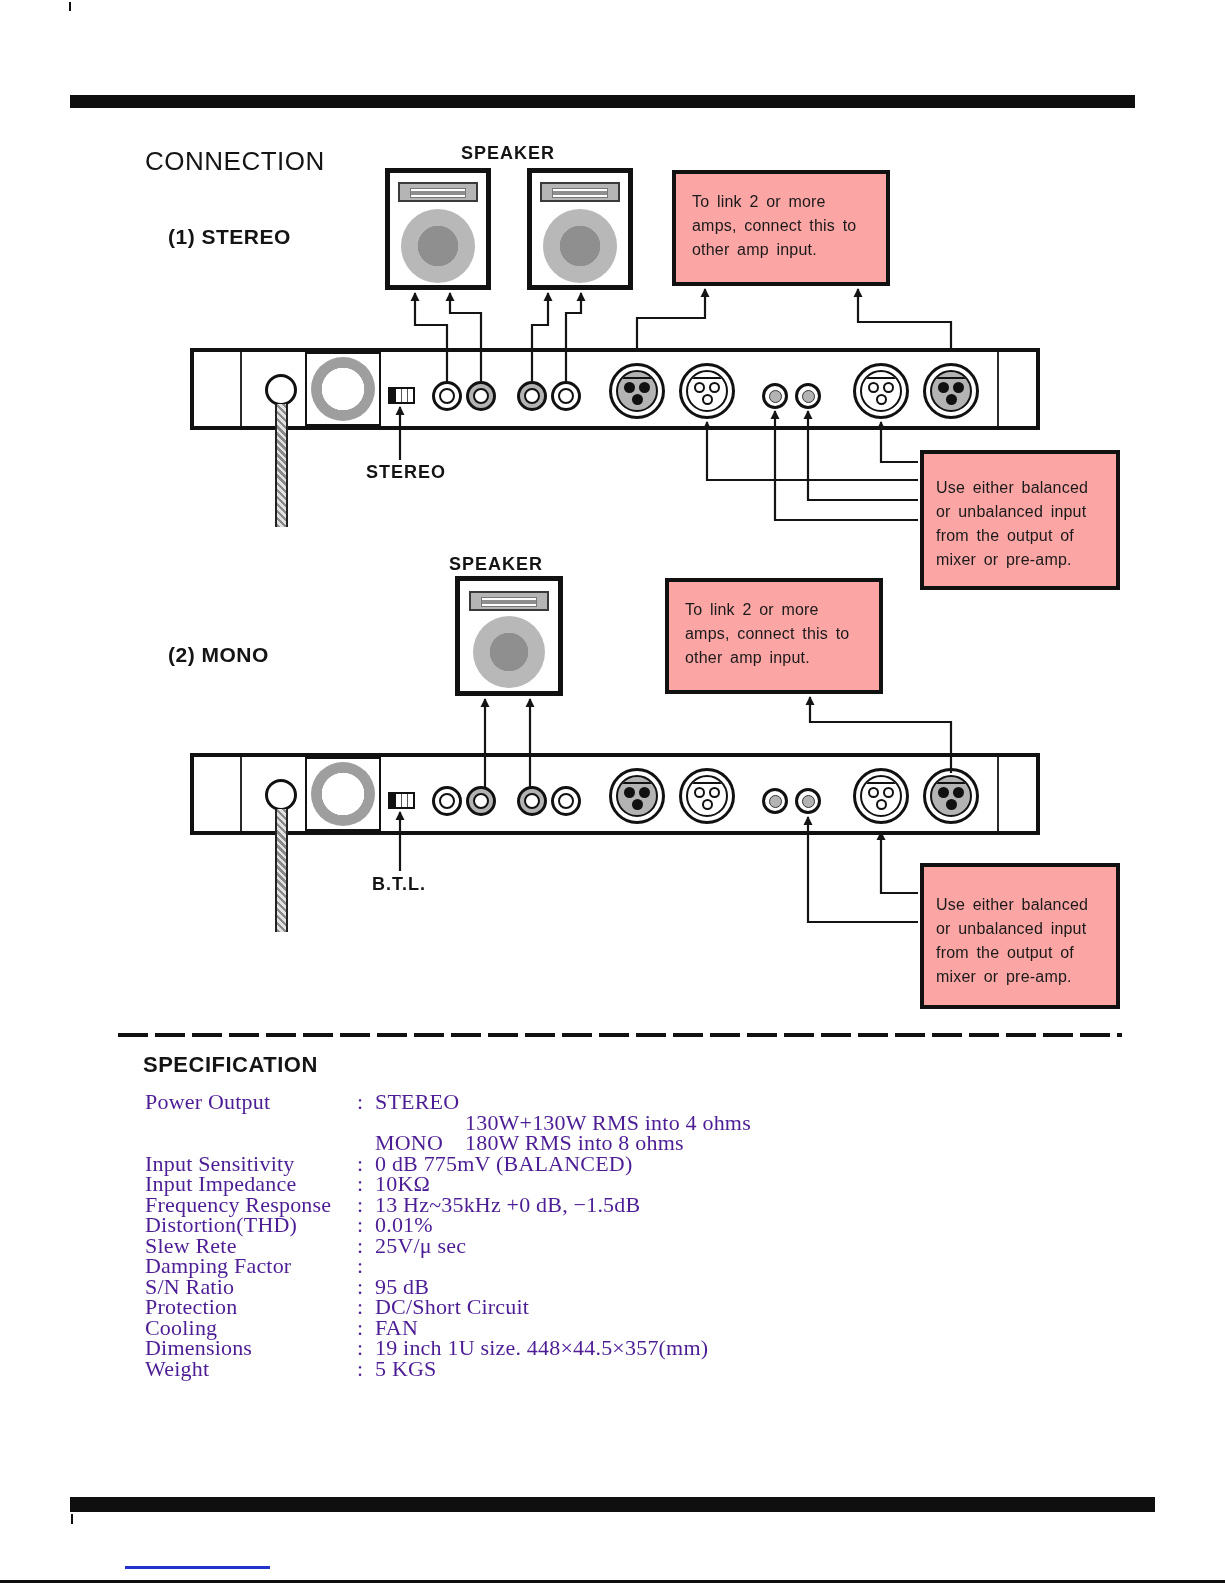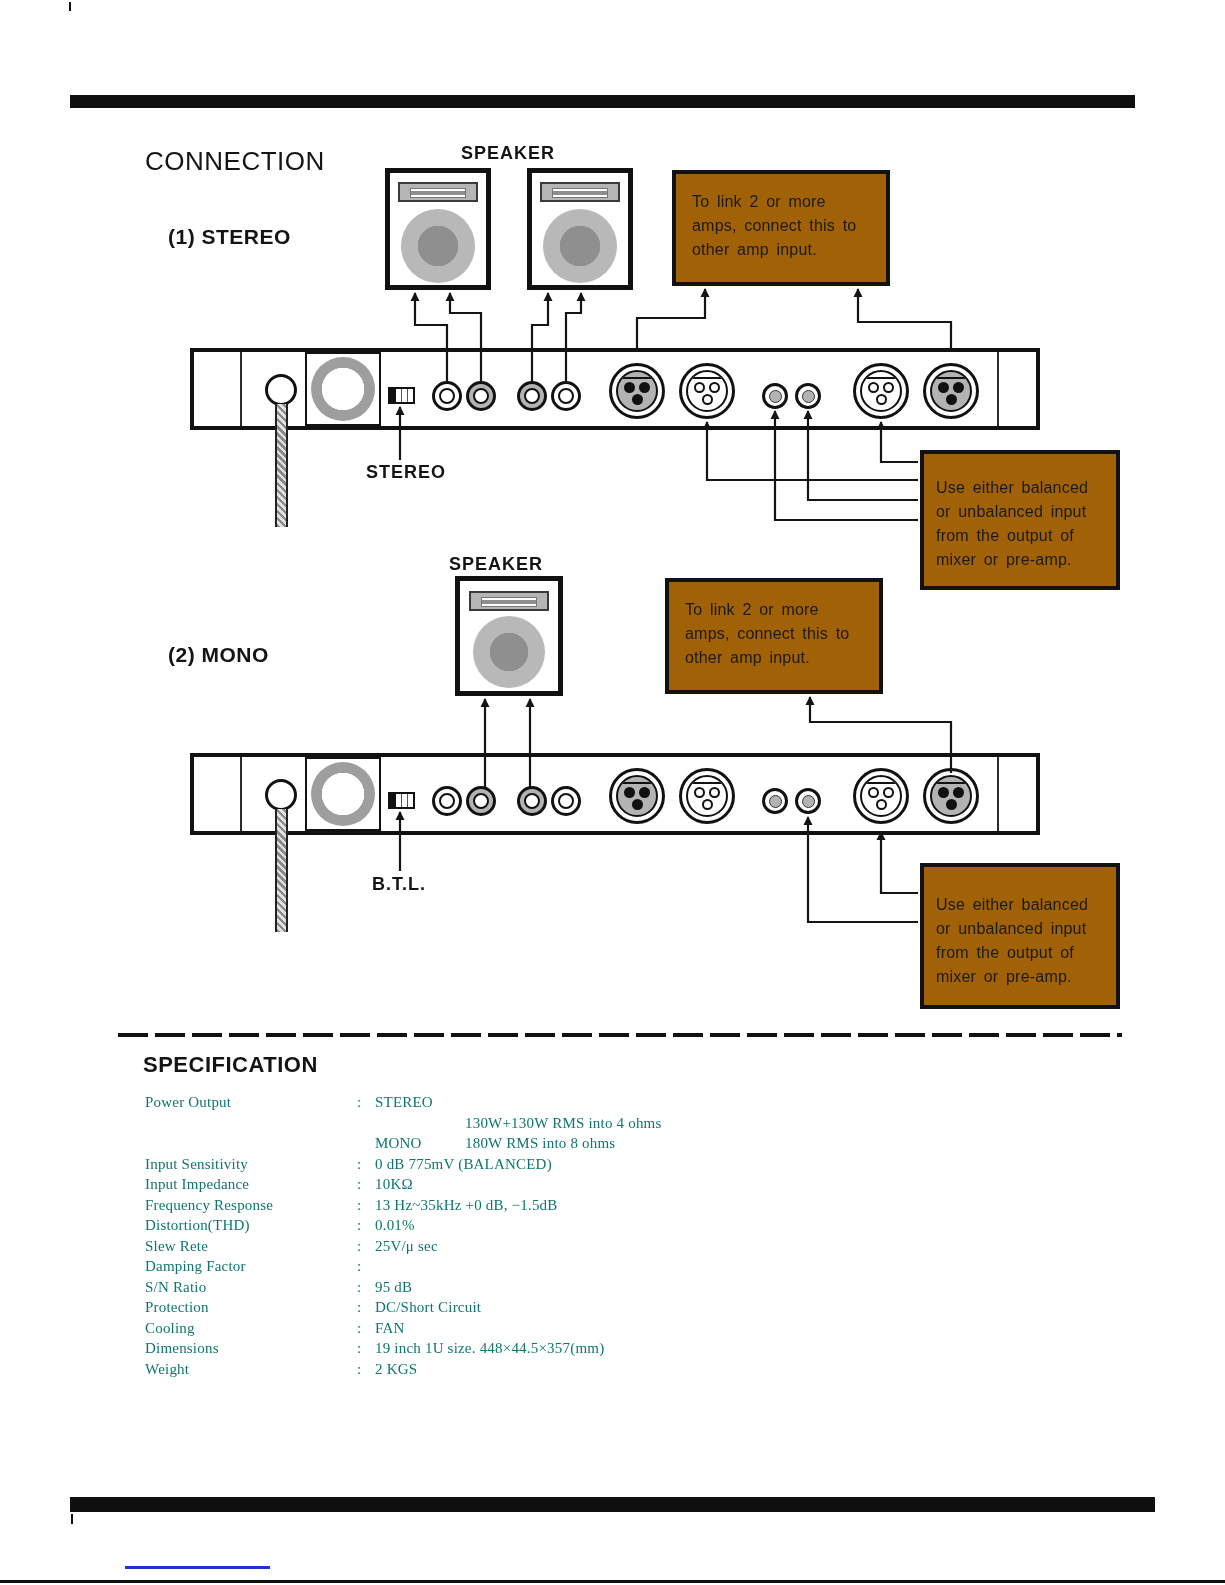--- a/index.html
+++ b/index.html
@@ -9,21 +9,21 @@
     font-family:"Liberation Sans",sans-serif;color:#141414;
   }
   .abs{position:absolute;}
   .rule{background:#0f0f0f;}
   .h-big{font-weight:400;font-size:26px;letter-spacing:.5px;text-align:right;}
   .h-mid{font-weight:700;font-size:21px;letter-spacing:.5px;}
   .h-lab{font-weight:700;font-size:18px;letter-spacing:1px;text-align:right;}
 
   
   .note-box{
-    border:4px solid #111;background:#a16207;box-sizing:border-box;
+    border:4px solid #111;background:#fca5a5;box-sizing:border-box;
     font-size:16px;line-height:24px;font-weight:500;
     letter-spacing:.2px;word-spacing:3px;color:#1a1a1a;
   }
 
   
   .speaker{border:5px solid #111;background:#fff;box-sizing:border-box;}
   .tweeter{position:absolute;background:#b5b5b5;border:2px solid #3a3a3a;box-sizing:border-box;}
   .tweeter .slot{position:absolute;left:10px;right:10px;top:4px;height:8px;background:linear-gradient(#fff 0 2px,#8e8e8e 2px 6px,#fff 6px 8px);border:1px solid #777;}
   .woofer{position:absolute;border-radius:50%;}
 
@@ -51,21 +51,21 @@
   .xlr .p1{left:6px;top:10px;}
   .xlr .p2{right:6px;top:10px;}
   .xlr .p3{left:50%;margin-left:-5.5px;bottom:5px;}
 
   .wires{position:absolute;left:0;top:0;z-index:6;pointer-events:none;}
 
   
   .dashed-rule{height:4px;background:repeating-linear-gradient(90deg,#111 0 30px,transparent 30px 37px);}
 
   
-  .specs{font-family:"Liberation Serif",serif;font-size:15px;line-height:20.5px;color:#0f766e;letter-spacing:.2px;}
+  .specs{font-family:"Liberation Serif",serif;font-size:22px;line-height:20.5px;color:#4c1d95;letter-spacing:.2px;}
   .spec-line{display:flex;}
   .spec-line .lbl{width:212px;flex:0 0 auto;}
   .spec-line .col{width:18px;flex:0 0 auto;}
   .spec-line .mode{width:90px;flex:0 0 auto;}
   .spec-line .det,.spec-line .val{flex:1;}
 
   .accent-line{background:#2233cc;}
 </style>
 </head>
 <body>
@@ -361,21 +361,21 @@
       <span class="val">FAN</span>
     </div>
     <div class="spec-line">
       <span class="lbl">Dimensions</span>
       <span class="col">:</span>
       <span class="val">19 inch  1U size. 448×44.5×357(mm)</span>
     </div>
     <div class="spec-line">
       <span class="lbl">Weight</span>
       <span class="col">:</span>
-      <span class="val">2 KGS</span>
+      <span class="val">5 KGS</span>
     </div>
   </div>
 
   <div class="abs rule" style="left:70px;top:1497px;width:1085px;height:15px;"></div>
   <div class="abs rule" style="left:71px;top:1514px;width:2px;height:10px;"></div>
   <div class="abs accent-line" style="left:125px;top:1566px;width:145px;height:3px;"></div>
   <div class="abs rule" style="left:0;top:1580px;width:1225px;height:2.5px;"></div>
 
 </div>
 

